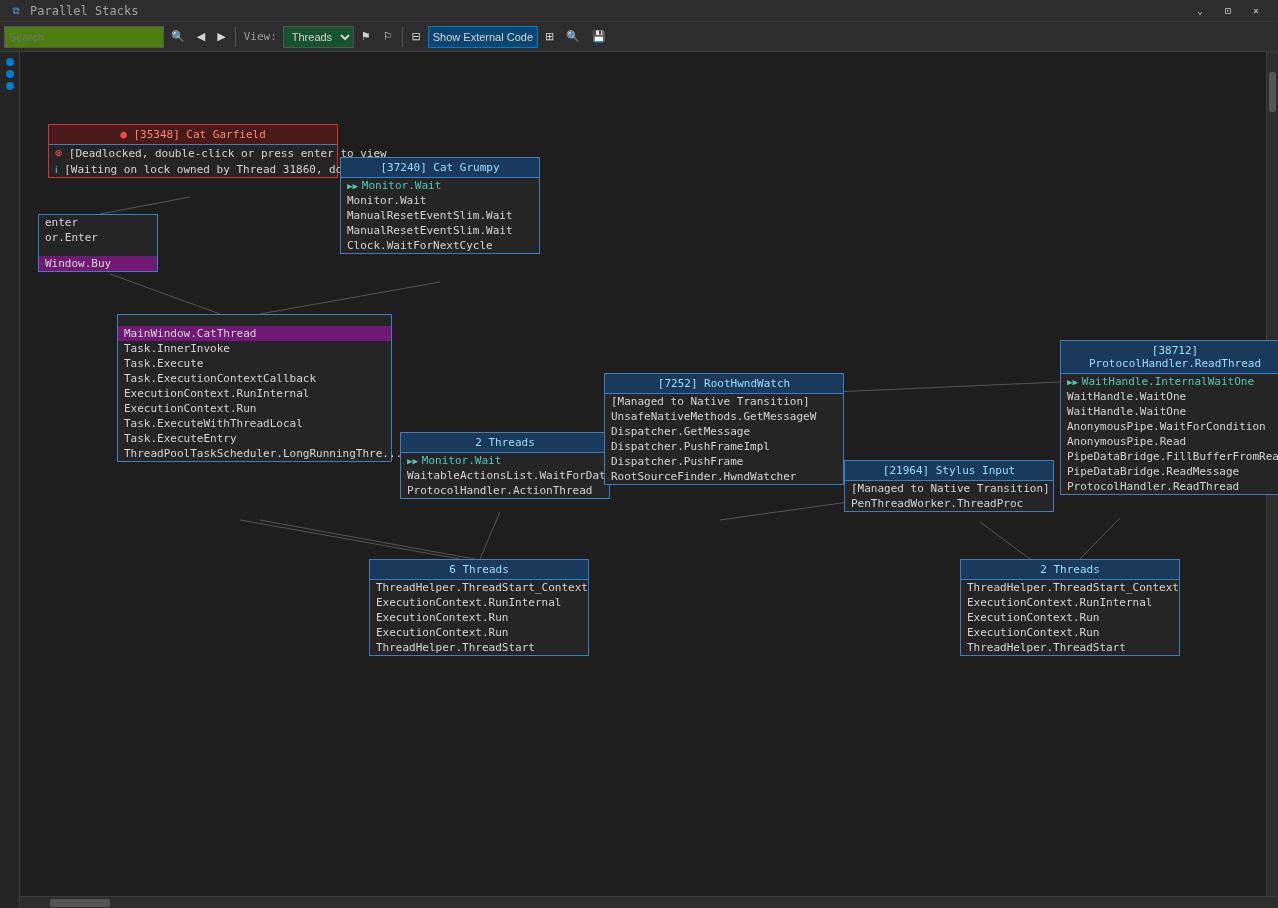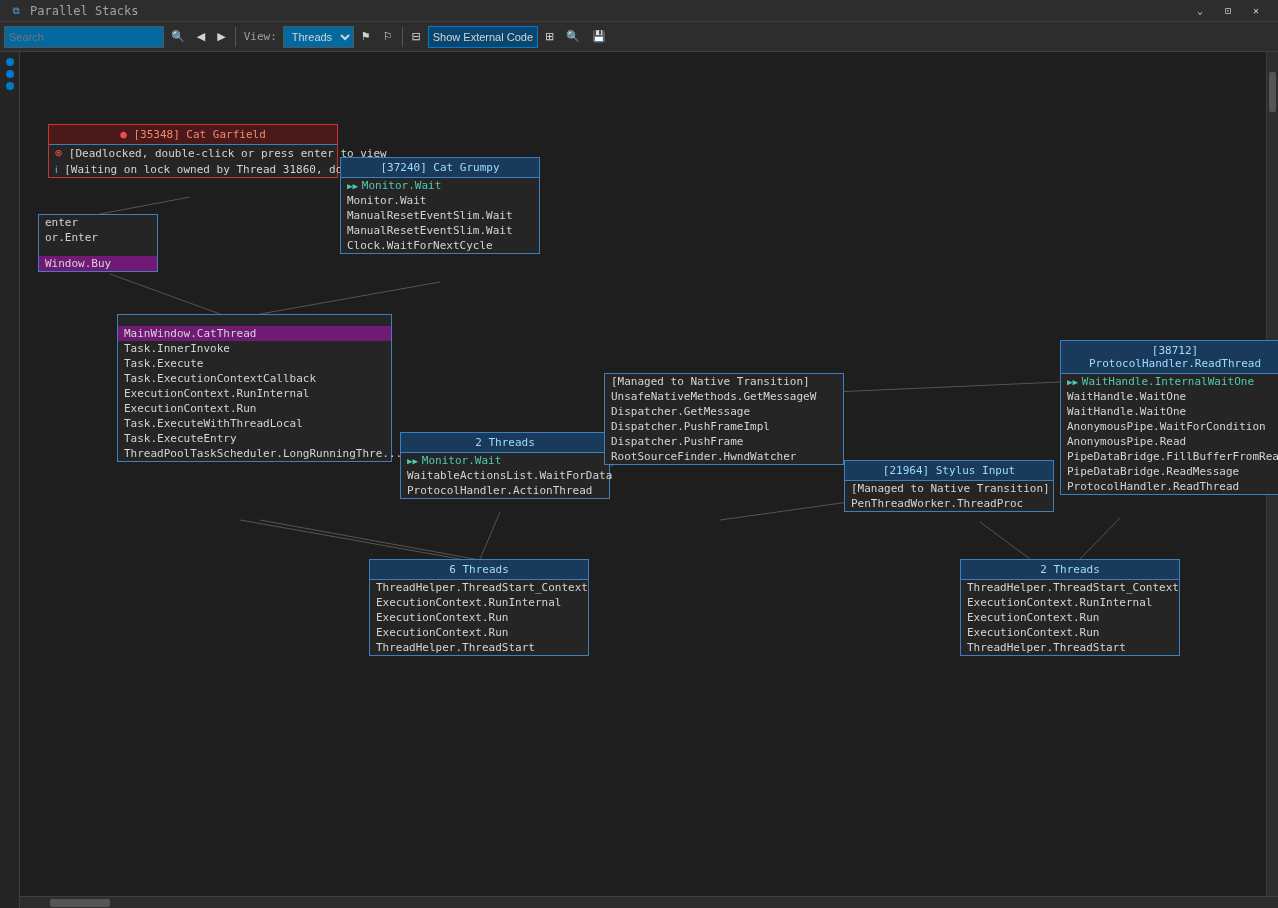--- a/index.html
+++ b/index.html
@@ -37,21 +37,21 @@
     .toolbar {
       background: #2d2d2d;
       height: 30px;
       display: flex;
       align-items: center;
       padding: 0 4px;
       border-bottom: 1px solid #3e3e3e;
       gap: 2px;
     }
     .toolbar .search-box {
-      background: #0369a1;
+      background: #4d7c0f;
       border: 1px solid #555;
       color: #d4d4d4;
       height: 22px;
       width: 160px;
       padding: 0 4px;
       font-size: 11px;
     }
     .toolbar .tb-btn {
       background: transparent;
       border: 1px solid transparent;
@@ -68,21 +68,21 @@
     }
     .toolbar .separator {
       width: 1px; height: 20px; background: #555; margin: 0 2px;
     }
     .toolbar .view-label {
       color: #9d9d9d;
       font-size: 11px;
       margin: 0 4px;
     }
     .toolbar .view-select {
-      background: #0369a1;
+      background: #14532d;
       border: 1px solid #555;
       color: #d4d4d4;
       height: 22px;
       padding: 0 4px;
       font-size: 11px;
     }
     .main-area {
       display: flex;
       height: calc(908px - 52px);
     }
@@ -286,20 +286,21 @@
     <div class="stack-node" style="left:380px;top:380px;width:210px;">
       <div class="node-header">2 Threads</div>
       <div class="node-row active-row" style="display:flex;align-items:center;gap:4px;">
         <span style="color:#4ec9b0;font-size:9px">▶▶</span>Monitor.Wait
       </div>
       <div class="node-row">WaitableActionsList.WaitForData</div>
       <div class="node-row">ProtocolHandler.ActionThread</div>
     </div>
 
     <div class="stack-node" style="left:584px;top:321px;width:240px;">
+      <div class="node-header">[7252] RootHwndWatch</div>
       <div class="node-row">[Managed to Native Transition]</div>
       <div class="node-row">UnsafeNativeMethods.GetMessageW</div>
       <div class="node-row">Dispatcher.GetMessage</div>
       <div class="node-row">Dispatcher.PushFrameImpl</div>
       <div class="node-row">Dispatcher.PushFrame</div>
       <div class="node-row">RootSourceFinder.HwndWatcher</div>
     </div>
 
     <div class="stack-node" style="left:824px;top:408px;width:210px;">
       <div class="node-header">[21964] Stylus Input</div>

